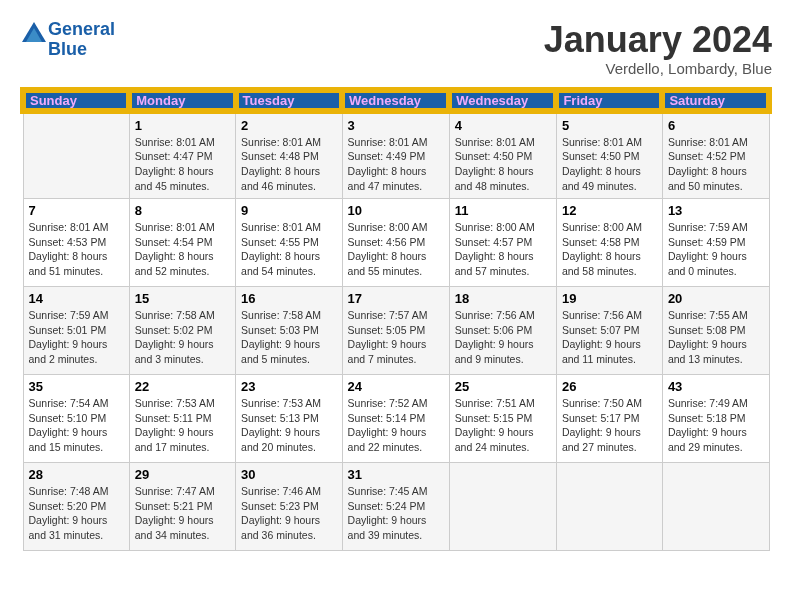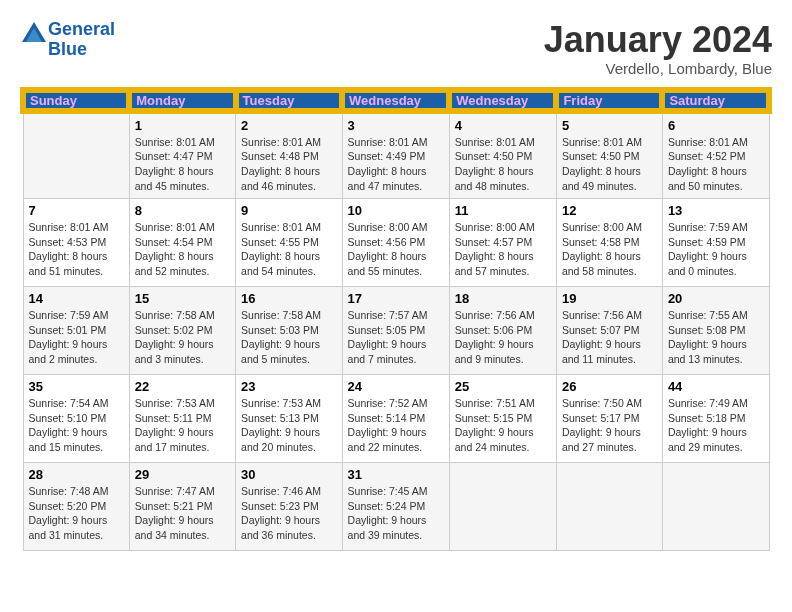--- a/index.html
+++ b/index.html
@@ -226,21 +226,21 @@
           </td>
           <td>
             <span class="day-num">25</span>
             <div class="day-info">Sunrise: 7:51 AM<br>Sunset: 5:15 PM<br>Daylight: 9 hours and 24 minutes.</div>
           </td>
           <td>
             <span class="day-num">26</span>
             <div class="day-info">Sunrise: 7:50 AM<br>Sunset: 5:17 PM<br>Daylight: 9 hours and 27 minutes.</div>
           </td>
           <td>
-            <span class="day-num">44</span>
+            <span class="day-num">43</span>
             <div class="day-info">Sunrise: 7:49 AM<br>Sunset: 5:18 PM<br>Daylight: 9 hours and 29 minutes.</div>
           </td>
         </tr>
         <tr>
           <td>
             <span class="day-num">28</span>
             <div class="day-info">Sunrise: 7:48 AM<br>Sunset: 5:20 PM<br>Daylight: 9 hours and 31 minutes.</div>
           </td>
           <td>
             <span class="day-num">29</span>

